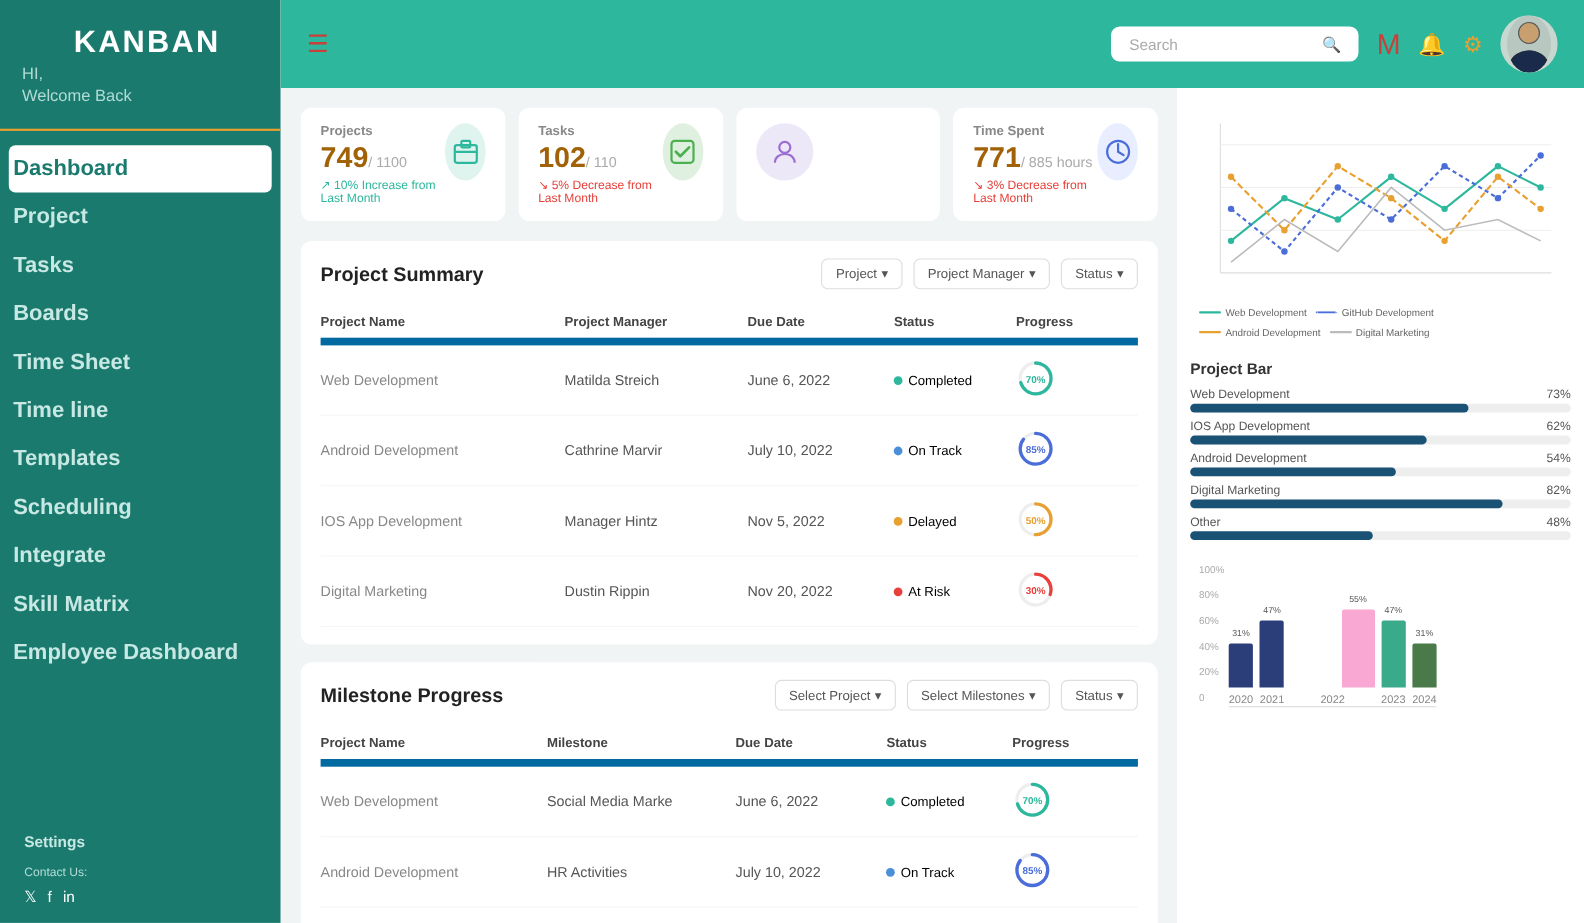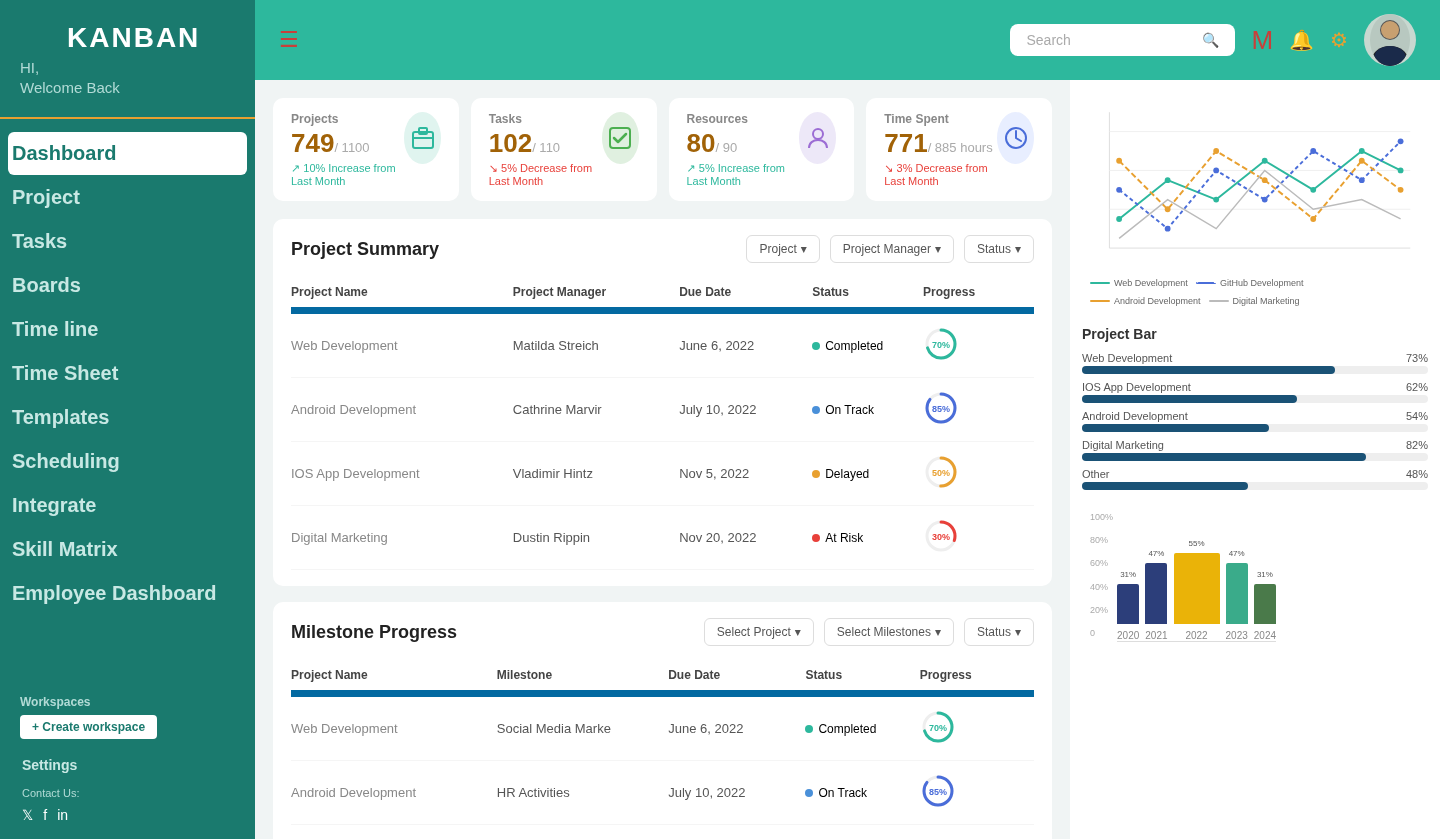--- a/index.html
+++ b/index.html
@@ -278,45 +278,41 @@
     <div class="sidebar-item">
         <span>Project</span>
       </div>
     <div class="sidebar-item">
         <span>Tasks</span>
       </div>
     <div class="sidebar-item">
         <span>Boards</span>
       </div>
     <div class="sidebar-item">
+        <span>Time Sheet</span>
+      </div>
+    <div class="sidebar-item">
         <span>Time line</span>
       </div>
     <div class="sidebar-item">
-        <span>Time Sheet</span>
-      </div>
-    <div class="sidebar-item">
         <span>Templates</span>
       </div>
     <div class="sidebar-item">
         <span>Scheduling</span>
       </div>
     <div class="sidebar-item">
         <span>Integrate</span>
       </div>
     <div class="sidebar-item">
         <span>Skill Matrix</span>
       </div>
     <div class="sidebar-item">
         <span>Employee Dashboard</span>
       </div>
   </nav>
-  <div class="sidebar-bottom">
-    <div class="sidebar-workspaces-label">Workspaces</div>
-    <button class="create-workspace-btn">+ Create workspace</button>
-  </div>
   <div class="sidebar-settings">Settings</div>
   <div class="sidebar-contact">Contact Us:</div>
   <div class="social-icons">
     <span class="social-icon">𝕏</span>
     <span class="social-icon">f</span>
     <span class="social-icon">in</span>
   </div>
 </div>
 
 <div id="main">
@@ -373,25 +369,20 @@
           </div>
           <div class="stat-icon-circle" style="background:#e0f0e0;">
             <svg width="28" height="28" viewBox="0 0 28 28">
                 <rect x="4" y="4" width="20" height="20" rx="3" fill="none" stroke="#4caf50" stroke-width="2"></rect>
                 <polyline points="8,14 12,18 20,10" fill="none" stroke="#4caf50" stroke-width="2.5" stroke-linecap="round" stroke-linejoin="round"></polyline>
               </svg>
           </div>
         </div>
 
         <div class="stat-card">
-          <div>
-            <div class="stat-label">Resources</div>
-            <div><span class="stat-value">80</span><span class="stat-denom">/ 90</span></div>
-            <div class="stat-change up">↗ 5% Increase from Last Month</div>
-          </div>
           <div class="stat-icon-circle" style="background:#ede8f8;">
             <svg width="28" height="28" viewBox="0 0 28 28">
                 <circle cx="14" cy="10" r="5" fill="none" stroke="#9c6dd4" stroke-width="2"></circle>
                 <path d="M5 24c0-5 4-8 9-8s9 3 9 8" fill="none" stroke="#9c6dd4" stroke-width="2"></path>
               </svg>
           </div>
         </div>
 
         <div class="stat-card">
           <div>
@@ -450,21 +441,21 @@
     <span class="table-cell">July 10, 2022</span>
     <span class="status-badge"><span class="status-dot dot-ontrack"></span>On Track</span>
     <span><svg width="36" height="36" viewBox="0 0 36 36">
                   <circle cx="18" cy="18" r="14" fill="none" stroke="#eee" stroke-width="3"></circle>
                   <circle cx="18" cy="18" r="14" fill="none" stroke="#4a6dd9" stroke-width="3" stroke-dasharray="74.8 88.0" stroke-linecap="round" transform="rotate(-90 18 18)"></circle>
                   <text x="18" y="22" text-anchor="middle" font-size="9" font-weight="700" fill="#4a6dd9">85%</text>
                 </svg></span>
   </div>
             <div class="table-row">
     <span class="project-name-cell">IOS App Development</span>
-    <span class="table-cell">Vladimir Hintz</span>
+    <span class="table-cell">Manager Hintz</span>
     <span class="table-cell">Nov 5, 2022</span>
     <span class="status-badge"><span class="status-dot dot-delayed"></span>Delayed</span>
     <span><svg width="36" height="36" viewBox="0 0 36 36">
                   <circle cx="18" cy="18" r="14" fill="none" stroke="#eee" stroke-width="3"></circle>
                   <circle cx="18" cy="18" r="14" fill="none" stroke="#e8a030" stroke-width="3" stroke-dasharray="44.0 88.0" stroke-linecap="round" transform="rotate(-90 18 18)"></circle>
                   <text x="18" y="22" text-anchor="middle" font-size="9" font-weight="700" fill="#e8a030">50%</text>
                 </svg></span>
   </div>
             <div class="table-row">
     <span class="project-name-cell">Digital Marketing</span>
@@ -669,21 +660,21 @@
                 </div>
                 <div class="year-label">2020</div>
               </div>
               <div class="year-group">
                 <div class="bar-segment" style="height: 61px; background: rgb(44, 62, 122); width: 22px;">
                   <span class="bar-pct">47%</span>
                 </div>
                 <div class="year-label">2021</div>
               </div>
               <div class="year-group">
-                <div class="bar-segment" style="height: 71px; background: #eab308; width: 46px;">
+                <div class="bar-segment" style="height: 71px; background: #f9a8d4; width: 30px; margin-left: 46px;">
                   <span class="bar-pct">55%</span>
                 </div>
                 <div class="year-label">2022</div>
               </div>
               <div class="year-group">
                 <div class="bar-segment" style="height: 61px; background: rgb(58, 171, 138); width: 22px;">
                   <span class="bar-pct">47%</span>
                 </div>
                 <div class="year-label">2023</div>
               </div>

